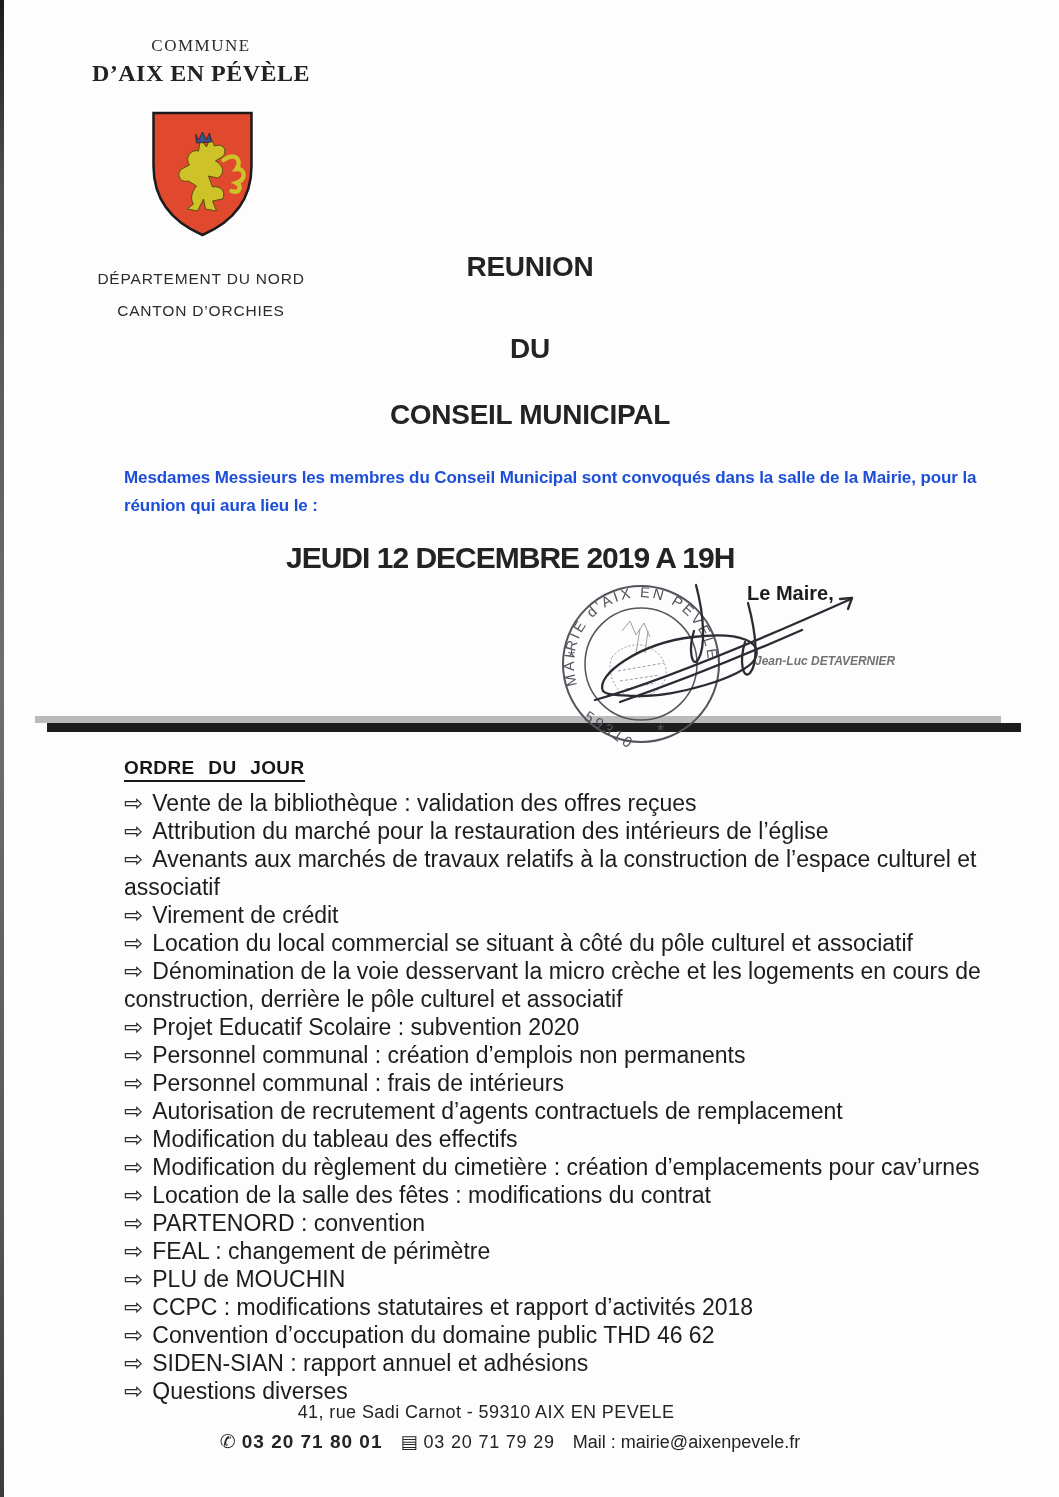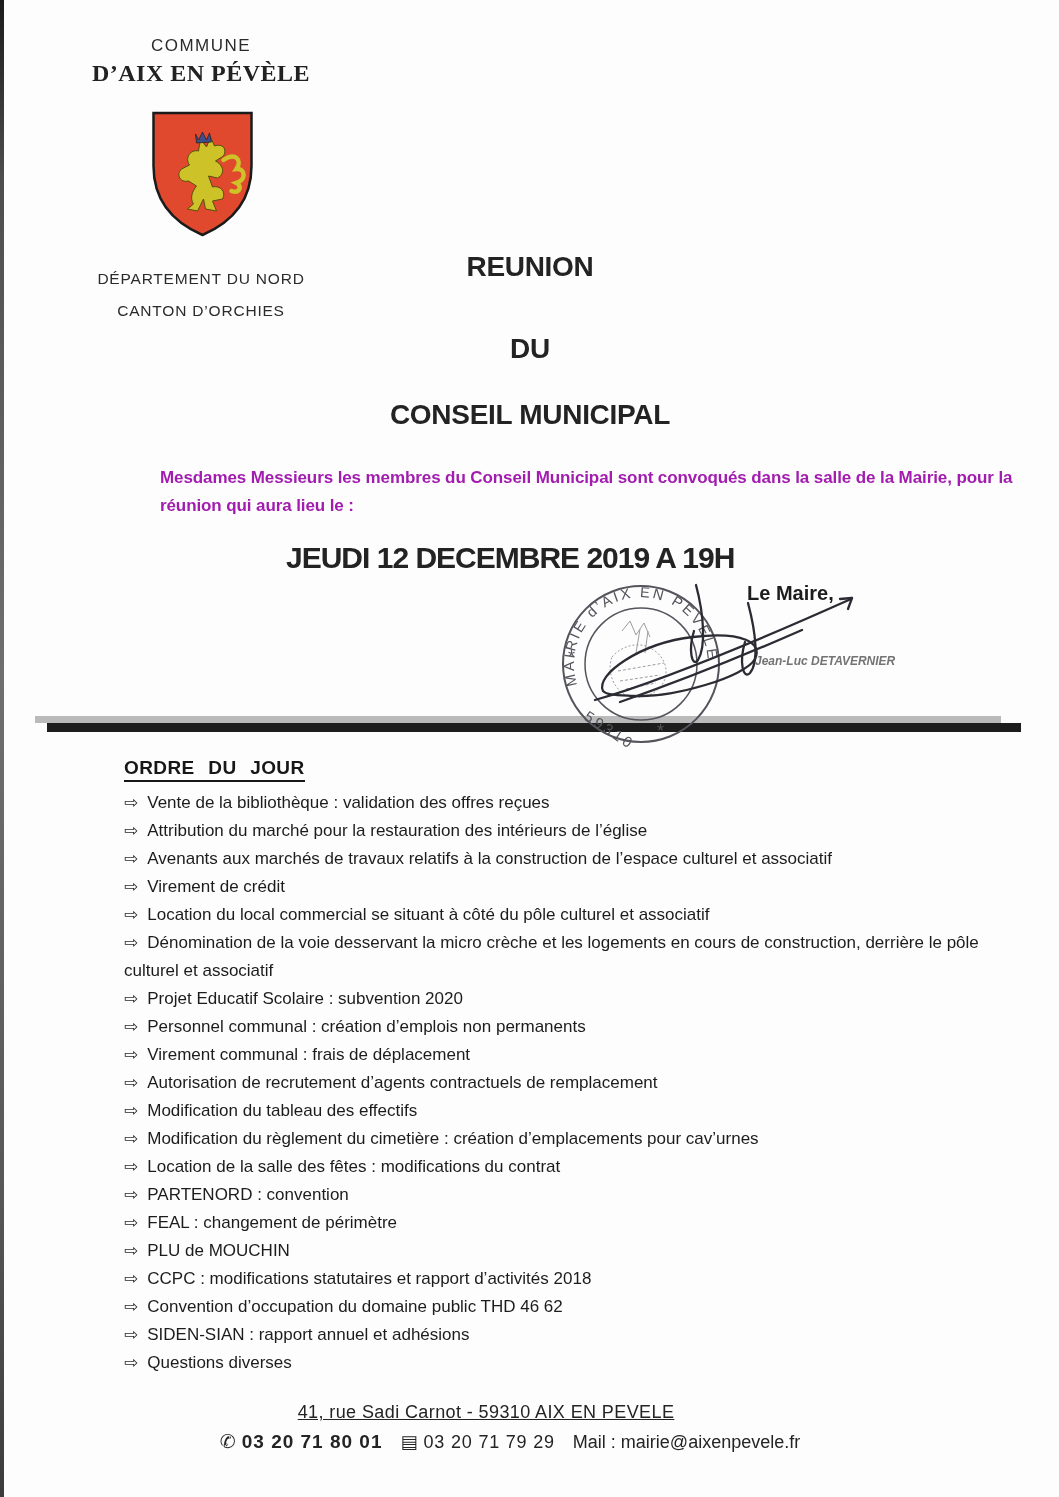--- a/index.html
+++ b/index.html
@@ -9,21 +9,21 @@
     background:#fdfdfd; overflow:hidden; color:#1e1e1e;
     font-family:"Liberation Sans","DejaVu Sans",sans-serif;
   }
   .scan-edge {
     position:absolute; left:0; top:0; width:4px; height:100%;
     background:linear-gradient(180deg,#1b1b1b 0%,#4e4e4e 12%,#6f6f6f 45%,#575757 80%,#3c3c3c 100%);
   }
   
   .commune {
     position:absolute; left:60px; top:36px; width:282px; text-align:center;
-    font-family:Liberation Sans, sans-serif;
+    font-family:Liberation Serif, serif;
     font-size:17px; letter-spacing:1.5px; color:#2b2b2b;
   }
   .commune-name {
     position:absolute; left:40px; top:60px; width:322px; text-align:center;
     font-family:"Liberation Serif","DejaVu Serif",serif;
     font-size:24px; font-weight:700; letter-spacing:.5px; color:#222;
   }
   .coat { position:absolute; left:145px; top:108px; width:115px; height:132px; }
   .dept, .canton {
     position:absolute; left:50px; width:302px; text-align:center;
@@ -34,21 +34,21 @@
   .canton { top:302px; }
   
   .title {
     position:absolute; left:180px; width:700px; text-align:center;
     font-size:28px; font-weight:700; letter-spacing:-.3px; color:#232323;margin-top:40px;
   }
   .t1 { top:211px; } .t2 { top:293px; } .t3 { top:359px; }
   
   .para {
     position:absolute; left:124px; top:464px; width:890px;
-    font-size:17px; font-weight:700; line-height:28px; letter-spacing:-.1px; color:#a21caf;margin-left:36px;
+    font-size:17px; font-weight:700; line-height:28px; letter-spacing:-.1px; color:#1d4ed8;
   }
   .datetime {
     position:absolute; left:286px; top:541px;
     font-size:30px; font-weight:700; letter-spacing:-1px; color:#232323;
   }
   .maire {
     position:absolute; left:747px; top:582px; z-index:4;
     font-size:20px; font-weight:700; color:#1d1d1d;
   }
   .signer {
@@ -61,26 +61,26 @@
   
   .divider-gray  { position:absolute; left:35px; top:716px; width:966px; height:7px; background:#bababa; z-index:1; }
   .divider-black { position:absolute; left:47px; top:723px; width:974px; height:9px; background:#1d1d1d; z-index:1; }
   
   .agenda { position:absolute; left:124px; top:757px; width:860px; }
   .agenda h2 {
     display:inline-block; font-size:19px; font-weight:700; letter-spacing:.4px;
     word-spacing:8px; color:#171717; border-bottom:2.5px solid #171717;
     padding-bottom:1px; margin-bottom:7px;
   }
-  .agenda-item { font-size:17px; line-height:28px; color:#1c1c1c; }
+  .agenda-item { font-size:23px; line-height:28px; color:#1c1c1c; }
   .agenda-item .bullet { margin-right:9px; color:#2a2a2a; }
   
   .addr {
     position:absolute; left:0; top:1402px; width:972px; text-align:center;
-    font-size:18px; letter-spacing:.4px; color:#242424;text-decoration:underline;
+    font-size:18px; letter-spacing:.4px; color:#242424;
   }
   .contact {
     position:absolute; left:0; top:1430px; width:1020px; text-align:center;
     font-size:18px; color:#242424;
   }
   .contact .picon { font-size:19px; margin-right:6px; }
   .contact .pnum  { font-weight:700; font-size:19px; letter-spacing:1px; margin-right:18px; }
   .contact .ficon { font-size:18px; margin-right:6px; }
   .contact .fnum  { letter-spacing:.8px; margin-right:18px; }
 </style>
@@ -152,21 +152,21 @@
   <section class="agenda">
     <h2>ORDRE DU JOUR</h2>
     <div class="agenda-item"><span class="bullet">⇨</span><span>Vente de la bibliothèque : validation des offres reçues</span></div>
     <div class="agenda-item"><span class="bullet">⇨</span><span>Attribution du marché pour la restauration des intérieurs de l’église</span></div>
     <div class="agenda-item"><span class="bullet">⇨</span><span>Avenants aux marchés de travaux relatifs à la construction de l’espace culturel et associatif</span></div>
     <div class="agenda-item"><span class="bullet">⇨</span><span>Virement de crédit</span></div>
     <div class="agenda-item"><span class="bullet">⇨</span><span>Location du local commercial se situant à côté du pôle culturel et associatif</span></div>
     <div class="agenda-item"><span class="bullet">⇨</span><span>Dénomination de la voie desservant la micro crèche et les logements en cours de construction, derrière le pôle culturel et associatif</span></div>
     <div class="agenda-item"><span class="bullet">⇨</span><span>Projet Educatif Scolaire : subvention 2020</span></div>
     <div class="agenda-item"><span class="bullet">⇨</span><span>Personnel communal : création d’emplois non permanents</span></div>
-    <div class="agenda-item"><span class="bullet">⇨</span><span>Virement communal : frais de déplacement</span></div>
+    <div class="agenda-item"><span class="bullet">⇨</span><span>Personnel communal : frais de intérieurs</span></div>
     <div class="agenda-item"><span class="bullet">⇨</span><span>Autorisation de recrutement d’agents contractuels de remplacement</span></div>
     <div class="agenda-item"><span class="bullet">⇨</span><span>Modification du tableau des effectifs</span></div>
     <div class="agenda-item"><span class="bullet">⇨</span><span>Modification du règlement du cimetière : création d’emplacements pour cav’urnes</span></div>
     <div class="agenda-item"><span class="bullet">⇨</span><span>Location de la salle des fêtes : modifications du contrat</span></div>
     <div class="agenda-item"><span class="bullet">⇨</span><span>PARTENORD : convention</span></div>
     <div class="agenda-item"><span class="bullet">⇨</span><span>FEAL : changement de périmètre</span></div>
     <div class="agenda-item"><span class="bullet">⇨</span><span>PLU de MOUCHIN</span></div>
     <div class="agenda-item"><span class="bullet">⇨</span><span>CCPC : modifications statutaires et rapport d’activités 2018</span></div>
     <div class="agenda-item"><span class="bullet">⇨</span><span>Convention d’occupation du domaine public THD 46 62</span></div>
     <div class="agenda-item"><span class="bullet">⇨</span><span>SIDEN-SIAN : rapport annuel et adhésions</span></div>

